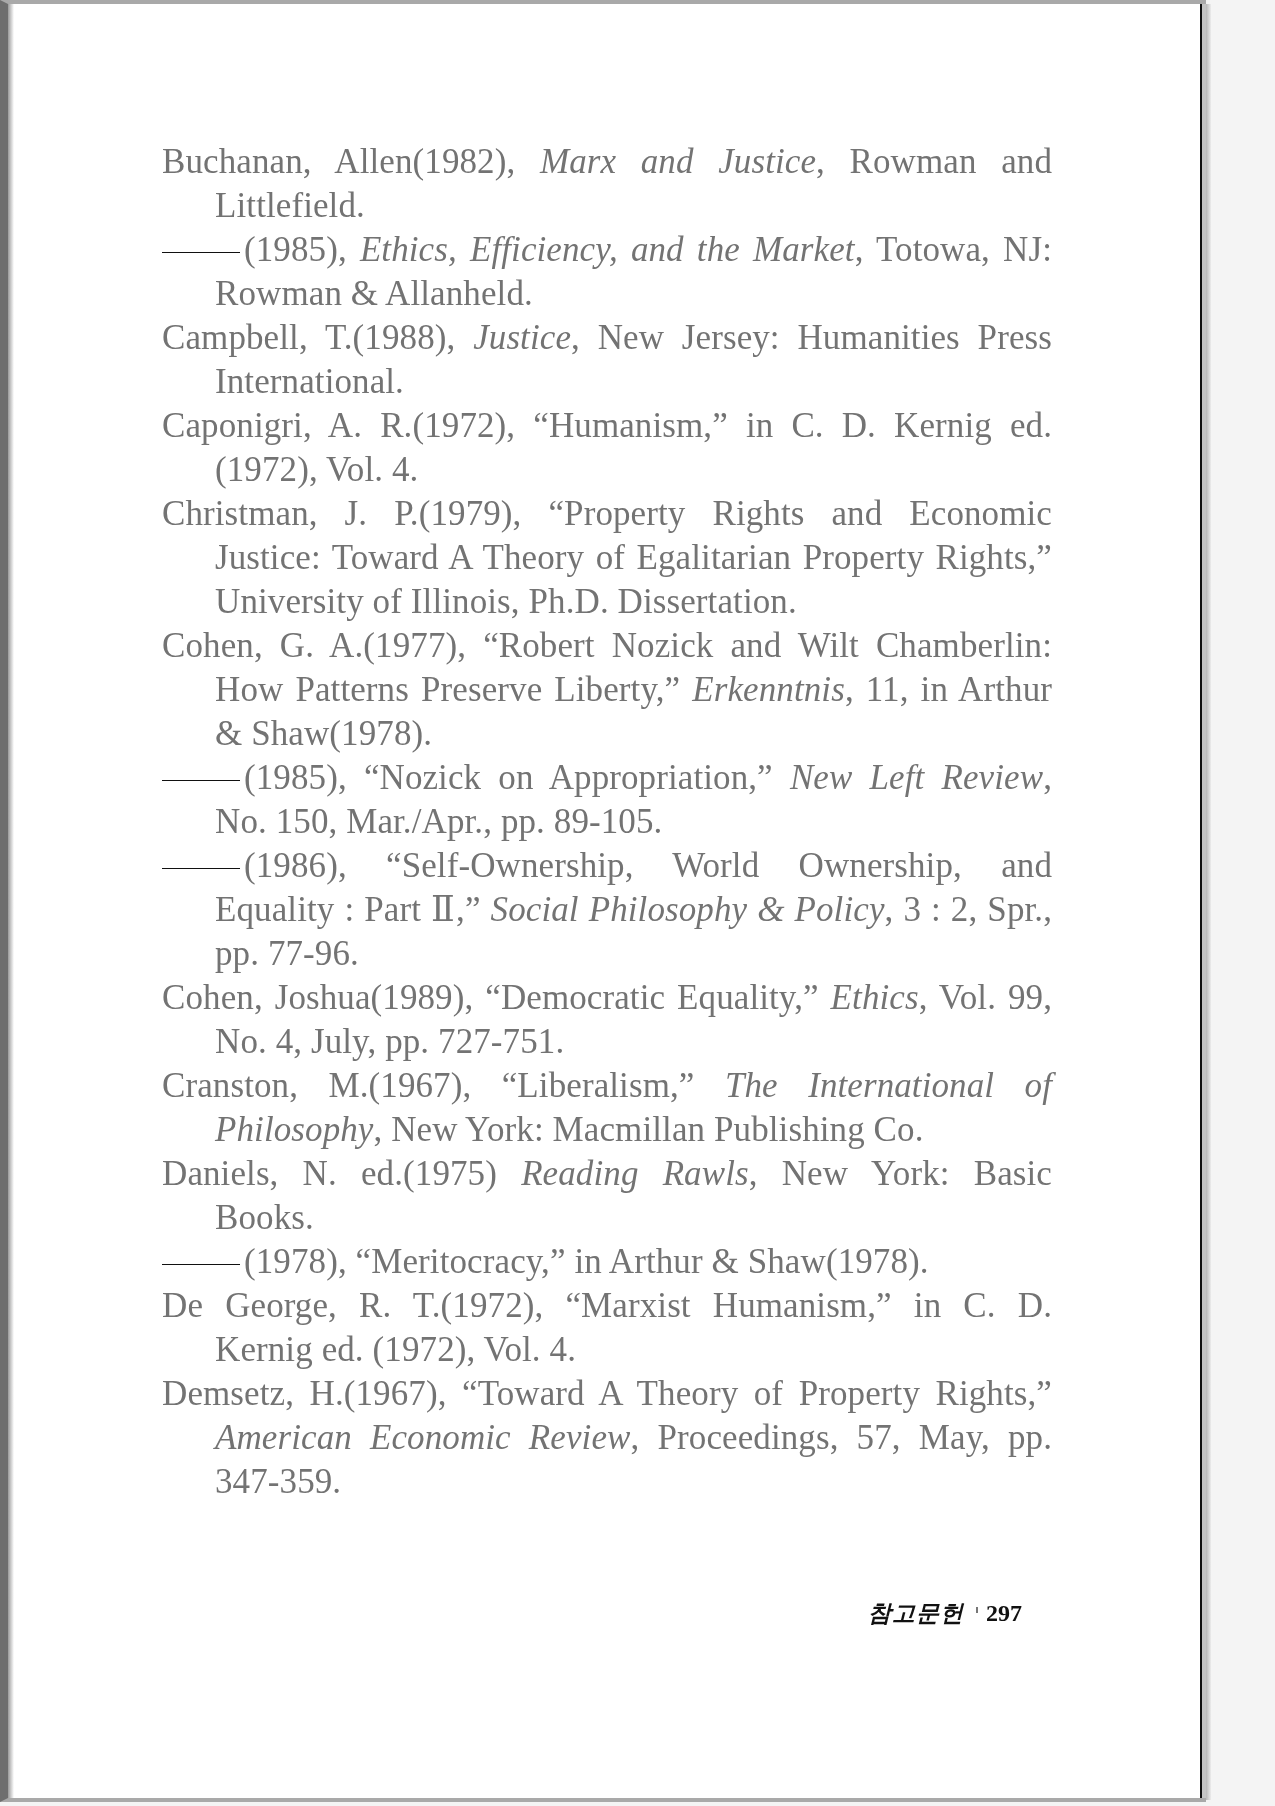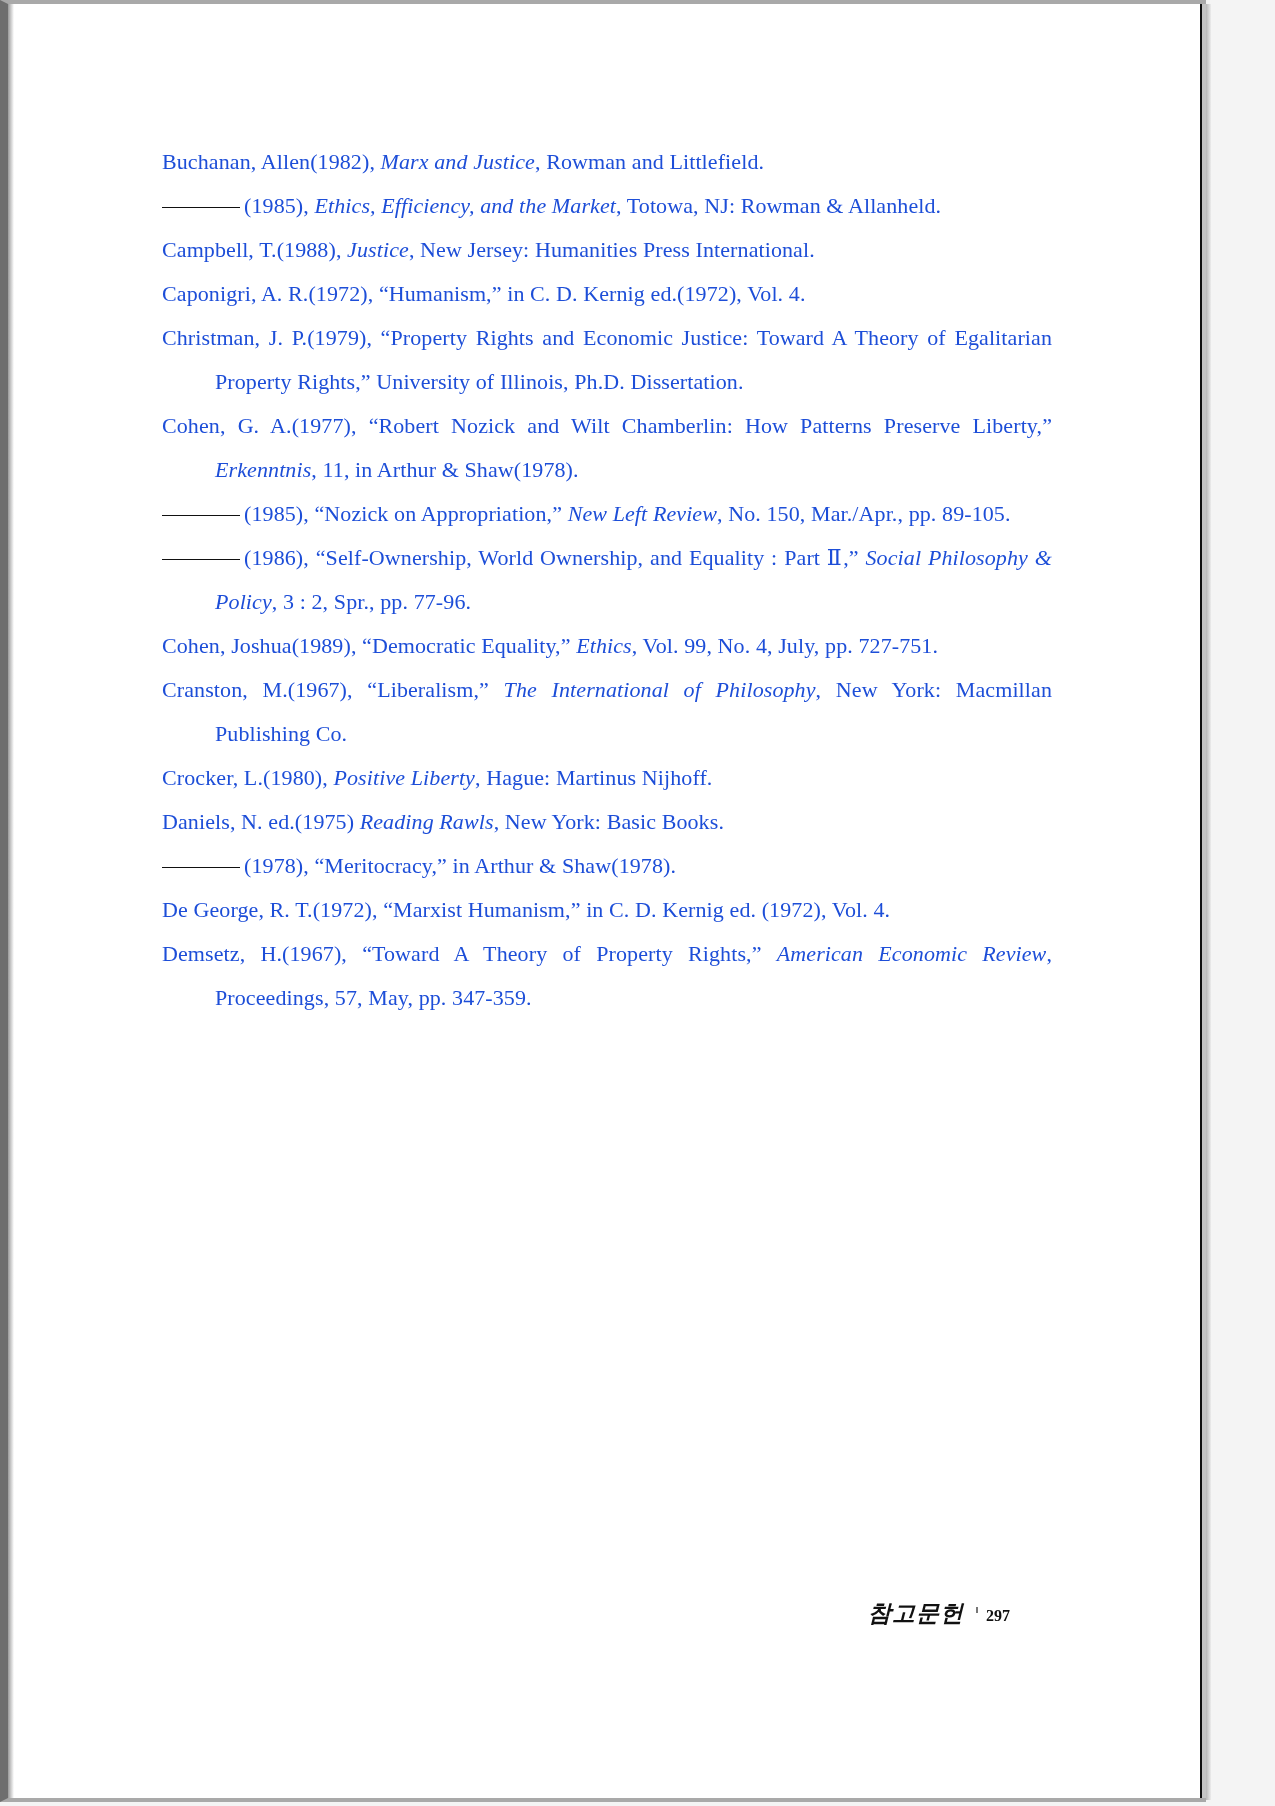--- a/index.html
+++ b/index.html
@@ -23,58 +23,57 @@
   .page-shadow {
     position:absolute; left:1206px; top:4px; width:5px; height:1796px;
     background:linear-gradient(to right, #b8b8b8, #ececec);
   }
   .left-shade {
     position:absolute; left:8px; top:4px; width:6px; height:1794px;
     background:linear-gradient(to right, #9a9a9a, #ffffff);
   }
   .refs {
     position:absolute; left:162px; top:140px; width:890px;
-    font-size:22px; line-height:44px; color:#1d4ed8;
+    font-size:35px; line-height:44px; color:#737373;
     letter-spacing:0.1px;
   }
   .ref {
     padding-left:53px; text-indent:-53px;
     text-align:justify;
     margin:0;
   }
   .ref i { font-style:italic; }
   .dash { display:inline-block; width:78px; border-top:1.6px solid #111; vertical-align:middle; margin-right:4px; text-indent:0; }
   .footer {
     position:absolute; left:868px; top:1598px;
     font-family:"DejaVu Sans", sans-serif; font-size:23px; font-weight:bold; color:#111;
   }
   .footer .kr { letter-spacing:1px;font-style:italic; }
   .footer .tick { display:inline-block; width:2px; height:6px; background:#777; margin:0 8px 10px 12px; vertical-align:middle; }
-  .footer .num { font-family:"Liberation Serif", serif; font-size:16px; }
+  .footer .num { font-family:"Liberation Serif", serif; font-size:24px; }
 </style>
 </head>
 <body>
 
 <div class="page"></div>
 <div class="left-shade"></div>
 <div class="page-edge"></div>
 <div class="page-shadow"></div>
 
 <div class="refs" id="refs">
     <p class="ref">Buchanan, Allen(1982), <i>Marx and Justice</i>, Rowman and Littlefield.</p>
     <p class="ref"><span class="dash"></span>(1985), <i>Ethics, Efficiency, and the Market</i>, Totowa, NJ: Rowman &amp; Allanheld.</p>
     <p class="ref">Campbell, T.(1988), <i>Justice</i>, New Jersey: Humanities Press International.</p>
     <p class="ref">Caponigri, A. R.(1972), “Humanism,” in C. D. Kernig ed.(1972), Vol. 4.</p>
     <p class="ref">Christman, J. P.(1979), “Property Rights and Economic Justice: Toward A Theory of Egalitarian Property Rights,” University of Illinois, Ph.D. Dissertation.</p>
     <p class="ref">Cohen, G. A.(1977), “Robert Nozick and Wilt Chamberlin: How Patterns Preserve Liberty,” <i>Erkenntnis</i>, 11, in Arthur &amp; Shaw(1978).</p>
     <p class="ref"><span class="dash"></span>(1985), “Nozick on Appropriation,” <i>New Left Review</i>, No. 150, Mar./Apr., pp. 89-105.</p>
     <p class="ref"><span class="dash"></span>(1986), “Self-Ownership, World Ownership, and Equality : Part Ⅱ,” <i>Social Philosophy &amp; Policy</i>, 3 : 2, Spr., pp. 77-96.</p>
     <p class="ref">Cohen, Joshua(1989), “Democratic Equality,” <i>Ethics</i>, Vol. 99, No. 4, July, pp. 727-751.</p>
     <p class="ref">Cranston, M.(1967), “Liberalism,” <i>The International of Philosophy</i>, New York: Macmillan Publishing Co.</p>
-    <p class="ref">Crocker, L.(1980), <i>Positive Liberty</i>, Hague: Martinus Nijhoff.</p>
     <p class="ref">Daniels, N. ed.(1975) <i>Reading Rawls</i>, New York: Basic Books.</p>
     <p class="ref"><span class="dash"></span>(1978), “Meritocracy,” in Arthur &amp; Shaw(1978).</p>
     <p class="ref">De George, R. T.(1972), “Marxist Humanism,” in C. D. Kernig ed. (1972), Vol. 4.</p>
     <p class="ref">Demsetz, H.(1967), “Toward A Theory of Property Rights,” <i>American Economic Review</i>, Proceedings, 57, May, pp. 347-359.</p>
   </div>
 
 <div class="footer">
   <span class="kr">참고문헌</span><span class="tick"></span><span class="num">297</span>
 </div>
 

